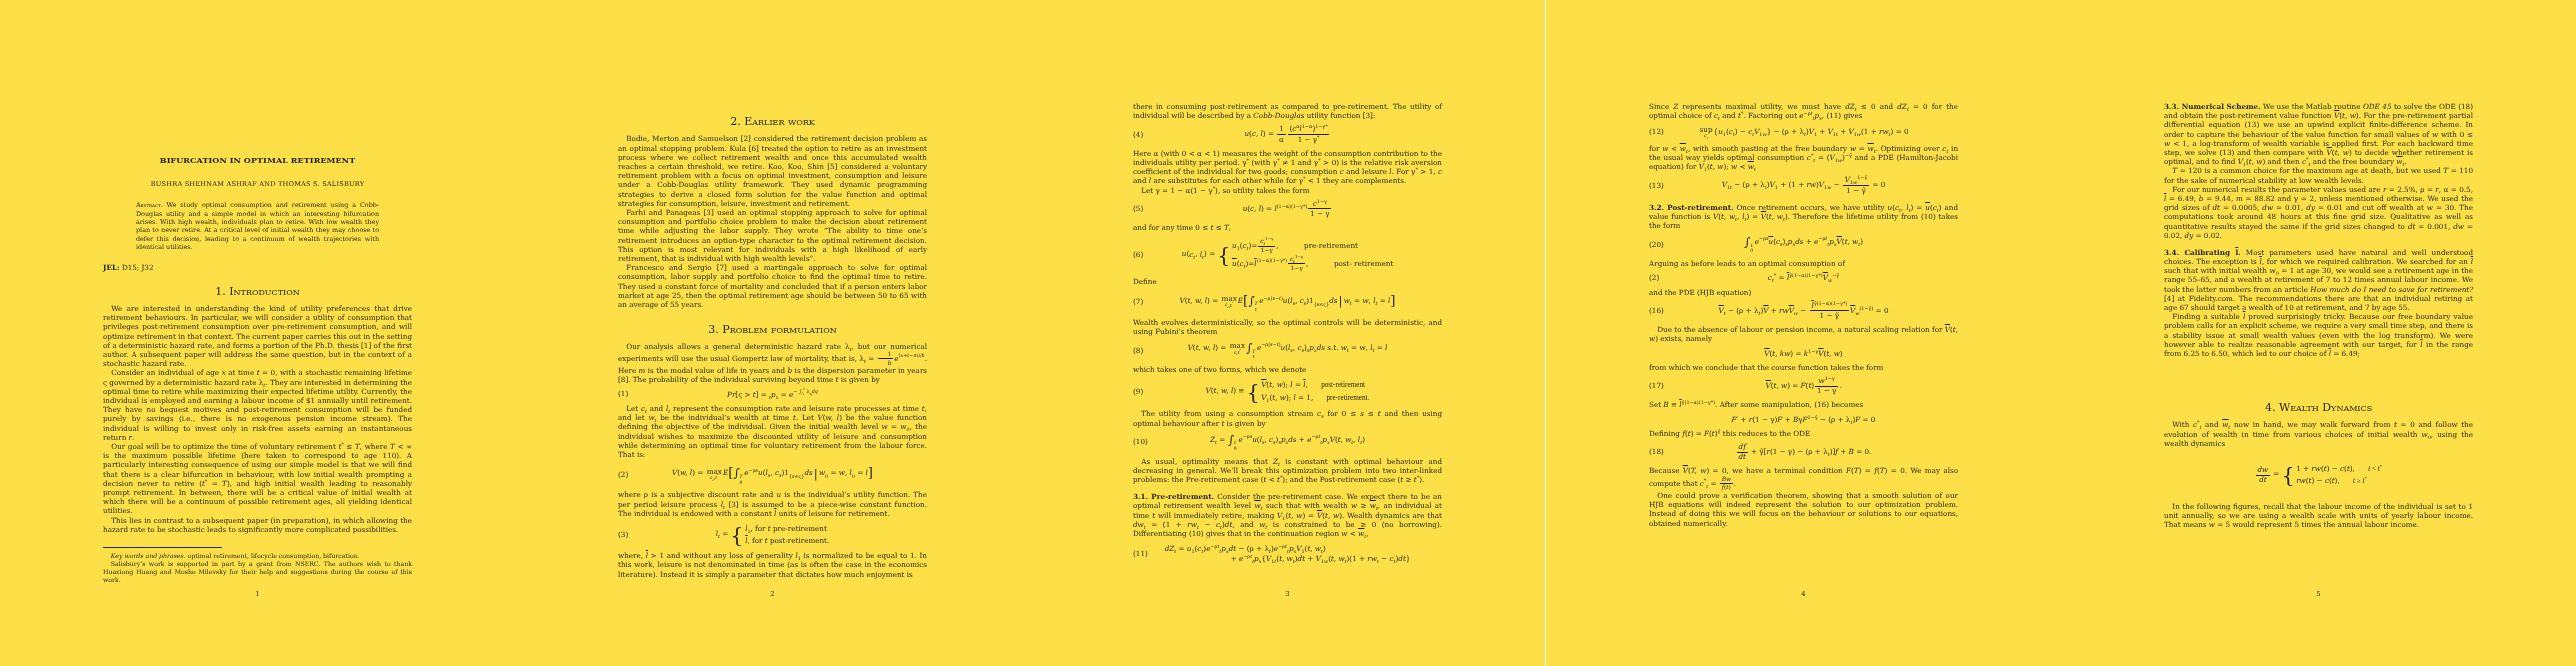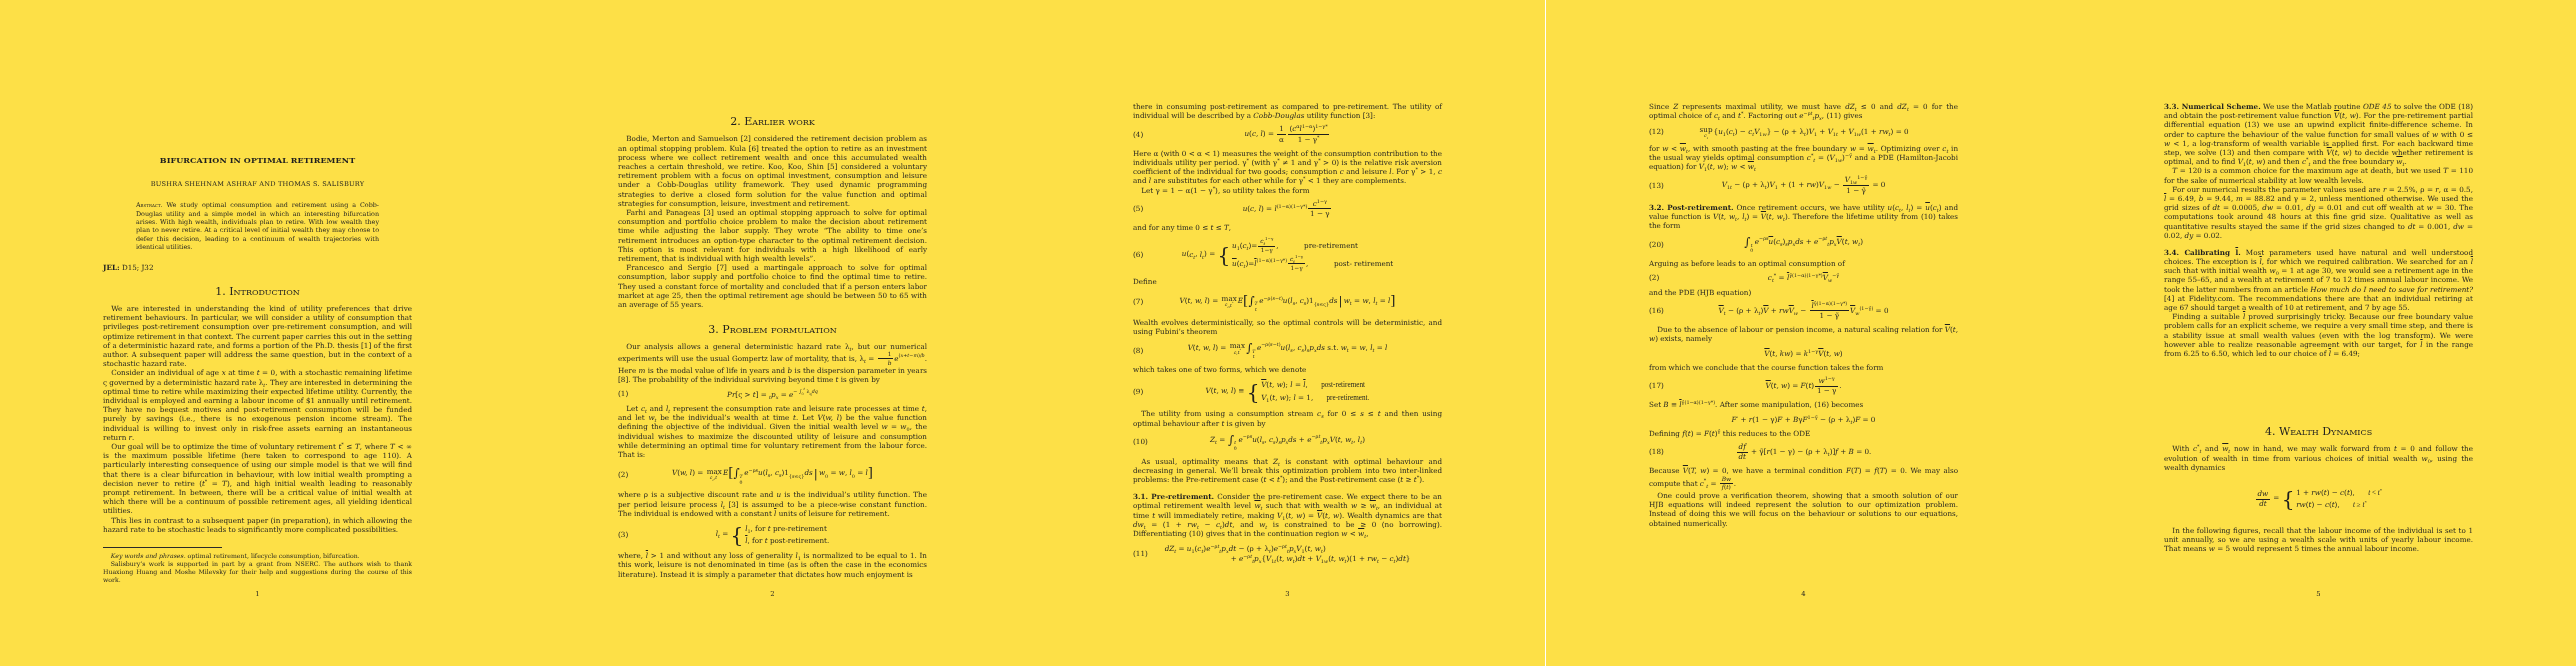--- a/index.html
+++ b/index.html
@@ -18,21 +18,21 @@
   .blk{margin:0;}
   .title{text-align:center;font-weight:700;font-size:8px;letter-spacing:0.1px;margin-top:4.4px;}
   .authors{text-align:center;font-size:6.6px;margin-top:14.5px;letter-spacing:0.2px;}
   .abstract{margin:13.3px 33px 0;font-size:6.4px;line-height:8.4px;text-align:justify;}
   .jel{margin-top:11px;font-size:7.2px;}
   .sec{text-align:center;font-variant:small-caps;font-size:11px;margin:13.3px 0 6.1px;}
   .p,.pn{text-align:justify;font-size:7.2px;line-height:9.2px;}
   .p{text-indent:8.3px;}
   .pn{text-indent:0;}
   .sub{margin-top:7.8px;}
-  .biggap{margin-top:67px;}
+  .biggap{margin-top:43px;}
   .eq{position:relative;text-align:center;font-size:7.2px;margin:5px 0;line-height:1.3;}
   .eqwide{margin:14.5px 0;}
   .eqnum{position:absolute;left:0;top:50%;transform:translateY(-50%);}
   .eqbody{display:inline-block;}
   .sc{font-variant:small-caps;}
   .ov{text-decoration:overline;}
   sup,sub{font-size:.68em;line-height:0;}
   .fr{display:inline-block;vertical-align:middle;text-align:center;line-height:1.12;margin:0 1.1px;}
   .fr .n{display:block;border-bottom:0.6px solid #1f1f1f;padding:0 1.7px 0.6px;}
   .fr .d{display:block;padding:0.6px 1.7px 0;}

